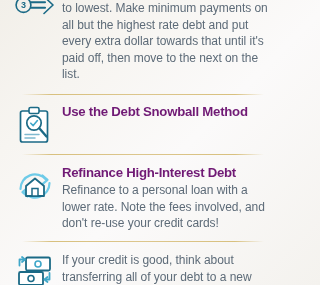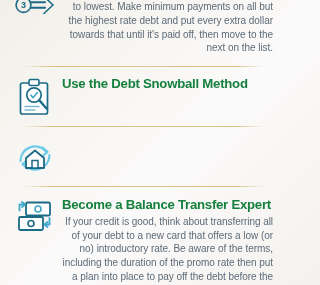--- a/index.html
+++ b/index.html
@@ -34,34 +34,33 @@
     justify-content: center;
     align-items: flex-start;
     padding-top: 2px;
   }
   .text-col {
     flex: 1;
     padding-left: 4px;
     padding-right: 2px;
   }
   .heading {
-    color: #15803d;
+    color: #701a75;
     font-size: 13.2px;
     font-weight: bold;
     line-height: 1.18;
     letter-spacing: -0.25px;
     margin: 0 0 2px 0;
   }
   .body-text {
     color: #5d6b78;
-    font-size: 10px;
+    font-size: 12px;
     line-height: 1.38;
     margin: 0;
     letter-spacing: -0.05px;
-    text-align: right;
   }
   .advantage {
     color: #5d6b78;
     font-size: 9.2px;
     line-height: 1.38;
     margin: 5px 0 0 0;
     letter-spacing: -0.05px;
   }
   .advantage b {
     color: #44525f;
@@ -139,38 +138,41 @@
     <div class="icon-col">
       <svg class="ico" width="40" height="38" viewBox="0 0 40 38">
         <path d="M5.5 22 A14.5 14.5 0 0 1 31 12.5" fill="none" stroke="#6ecbe8" stroke-width="2.2" stroke-linecap="round"></path>
         <path d="M27.5 8.5 L32.5 12.8 L27.8 16.8" fill="none" stroke="#6ecbe8" stroke-width="2.2" stroke-linecap="round" stroke-linejoin="round"></path>
         <path d="M34.5 16 A14.5 14.5 0 0 1 9 25.5" fill="none" stroke="#6ecbe8" stroke-width="2.2" stroke-linecap="round"></path>
         <path d="M12.5 29.5 L7.5 25.2 L12.2 21.2" fill="none" stroke="#6ecbe8" stroke-width="2.2" stroke-linecap="round" stroke-linejoin="round"></path>
         <path d="M20 11.5 L29 19 L29 29 L11 29 L11 19 Z" fill="#ffffff" stroke="#1b6a86" stroke-width="1.8" stroke-linejoin="round"></path>
         <rect x="17" y="21.5" width="6" height="7.5" fill="#ffffff" stroke="#1b6a86" stroke-width="1.5"></rect>
       </svg>
     </div>
+    <div class="text-col">
+      <h2 class="heading">Refinance High-Interest Debt</h2>
+      <p class="body-text">Refinance to a personal loan with a lower rate. Note the fees involved, and don't re-use your credit cards!</p>
+    </div>
   </div>
 
   <div class="divider-wrap" style="padding-top:9px;">
     <div class="divider"></div>
   </div>
 
   <div class="section" style="padding-top:4px;">
     <div class="icon-col">
       <svg class="ico" width="40" height="38" viewBox="0 0 40 38">
         <rect x="11" y="3.5" width="24" height="13" rx="1.5" fill="#ffffff" stroke="#1b6a86" stroke-width="1.8"></rect>
         <circle cx="23" cy="10" r="3" fill="none" stroke="#3fa7c9" stroke-width="1.6"></circle>
         <rect x="4" y="18" width="24" height="13" rx="1.5" fill="#ffffff" stroke="#1b6a86" stroke-width="1.8"></rect>
         <circle cx="16" cy="24.5" r="3" fill="none" stroke="#1b6a86" stroke-width="1.6"></circle>
         <path d="M4.5 11.5 L4.5 5.5 L9 5.5" fill="none" stroke="#3fa7c9" stroke-width="1.8" stroke-linecap="round" stroke-linejoin="round"></path>
         <path d="M7 3 L10 5.5 L7 8" fill="none" stroke="#3fa7c9" stroke-width="1.8" stroke-linecap="round" stroke-linejoin="round"></path>
         <path d="M34.5 19 L34.5 25.5 L30 25.5" fill="none" stroke="#3fa7c9" stroke-width="1.8" stroke-linecap="round" stroke-linejoin="round"></path>
         <path d="M32.5 23 L29.5 25.5 L32.5 28" fill="none" stroke="#3fa7c9" stroke-width="1.8" stroke-linecap="round" stroke-linejoin="round"></path>
       </svg>
     </div>
     <div class="text-col">
-      <h2 class="heading">Become a Balance Transfer Expert</h2>
       <p class="body-text">If your credit is good, think about transferring all of your debt to a new card that offers a low (or no) introductory rate. Be aware of the terms, including the duration of the promo rate then put a plan into place to pay off the debt before the new rate kicks in.</p>
     </div>
   </div>
 
 </div>
 
 </body></html>

